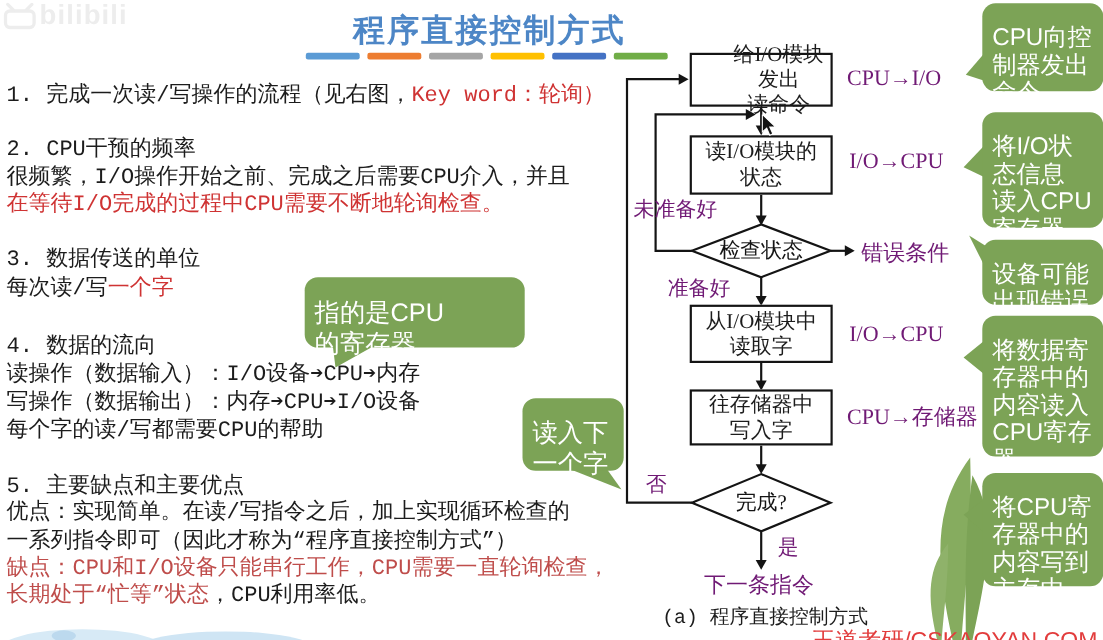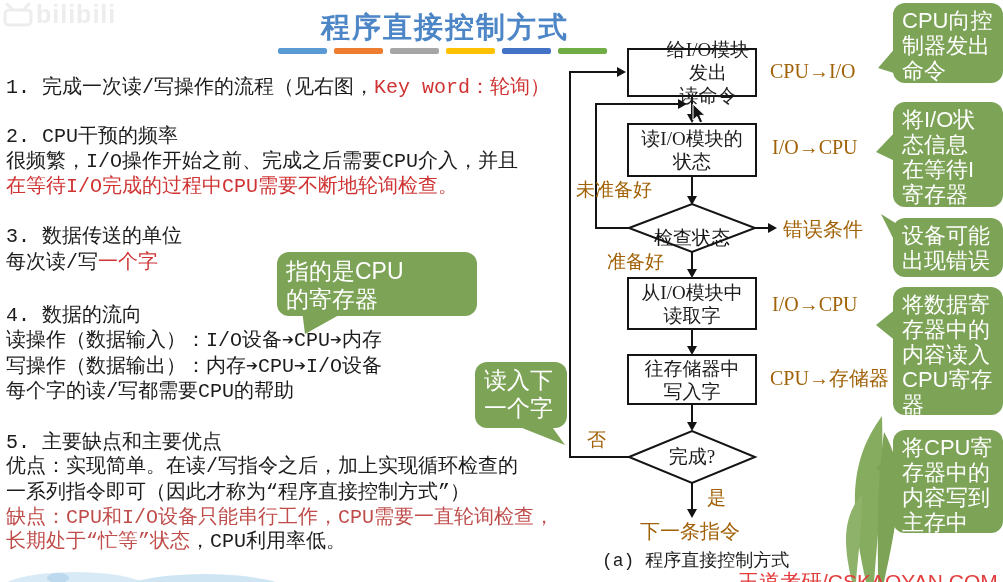--- a/index.html
+++ b/index.html
@@ -25,29 +25,29 @@
 
   
   .note-line{position:absolute;left:6px;font-size:20px;white-space:nowrap;line-height:24px;font-family:Liberation Mono, monospace;}
   .red{color:#cf3333;}
   .red2{color:#bf4d4b;}
 
   
   .fc-box{position:absolute;border:2px solid #141414;background:#fff;box-sizing:border-box;
           display:flex;align-items:center;justify-content:center;text-align:center;
           white-space:pre-line;font-family:"Liberation Serif",serif;font-size:19px;line-height:23px;}
-  .fc-label{position:absolute;font-family:"Liberation Serif",serif;font-size:20px;white-space:nowrap;color:#a16207;}
+  .fc-label{position:absolute;font-family:"Liberation Serif",serif;font-size:20px;white-space:nowrap;color:#701a75;}
   .fc-small{font-size:19px;}
   .dia-label{position:absolute;display:flex;align-items:center;justify-content:center;
              font-family:"Liberation Serif",serif;font-size:19px;color:#141414;}
   .caption{position:absolute;left:602px;top:548px;font-family:Liberation Mono, monospace;font-size:18px;white-space:nowrap;}
 
   
   .bubble{position:absolute;background:#7ca356;color:#ffffff;border-radius:12px;
-          padding:5px 9px;box-sizing:border-box;white-space:pre-line;}
+          padding:18px 9px;box-sizing:border-box;white-space:pre-line;}
   .bubble.left-a{left:277px;top:252px;width:200px;height:64px;font-size:23px;line-height:28px;}
   .bubble.left-b{left:475px;top:362px;width:92px;height:66px;font-size:23px;line-height:28px;font-family:Liberation Serif, serif;}
   .rb{left:893px;width:110px;font-size:22px;line-height:25px;}
   .rb1{top:3px;height:80px;}
   .rb2{top:102px;height:105px;}
   .rb3{top:218px;height:59px;}
   .rb4{top:287px;height:128px;}
   .rb5{top:430px;height:103px;}
 
   svg.overlay{position:absolute;left:0;top:0;pointer-events:none;}
@@ -142,21 +142,21 @@
 
   <div class="fc-box" style="left:627px;top:48px;width:130px;height:49px;padding-left:32px;">给I/O模块发出
 读命令</div>
   <div class="fc-box" style="left:627px;top:123px;width:130px;height:54px;">读I/O模块的
 状态</div>
   <div class="fc-box" style="left:627px;top:277px;width:130px;height:53px;">从I/O模块中
 读取字</div>
   <div class="fc-box" style="left:627px;top:354px;width:130px;height:51px;">往存储器中
 写入字</div>
 
-  <div class="dia-label" style="left:640px;top:216px;width:104px;height:24px;margin-top:10px;">检查状态</div>
+  <div class="dia-label" style="left:640px;top:216px;width:104px;height:24px;">检查状态</div>
   <div class="dia-label" style="left:640px;top:445px;width:104px;height:24px;">完成?</div>
 
   <div class="fc-label" style="left:770px;top:60px;">CPU→I/O</div>
   <div class="fc-label" style="left:772px;top:136px;">I/O→CPU</div>
   <div class="fc-label" style="left:783px;top:216px;">错误条件</div>
   <div class="fc-label" style="left:772px;top:293px;">I/O→CPU</div>
   <div class="fc-label" style="left:770px;top:365px;">CPU→存储器</div>
 
   <div class="fc-label fc-small" style="left:576px;top:177px;">未准备好</div>
   <div class="fc-label fc-small" style="left:607px;top:249px;">准备好</div>
@@ -168,21 +168,21 @@
 
   <div class="bubble left-a">指的是CPU
 的寄存器</div>
   <div class="bubble left-b">读入下
 一个字</div>
   <div class="bubble rb rb1">CPU向控
 制器发出
 命令</div>
   <div class="bubble rb rb2">将I/O状
 态信息
-在等待I
+读入CPU
 寄存器</div>
   <div class="bubble rb rb3">设备可能
 出现错误</div>
   <div class="bubble rb rb4">将数据寄
 存器中的
 内容读入
 CPU寄存
 器</div>
   <div class="bubble rb rb5">将CPU寄
 存器中的

